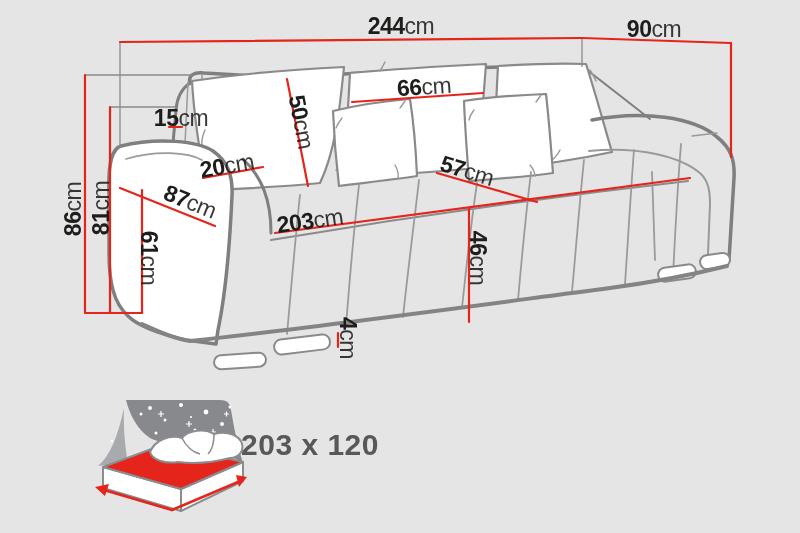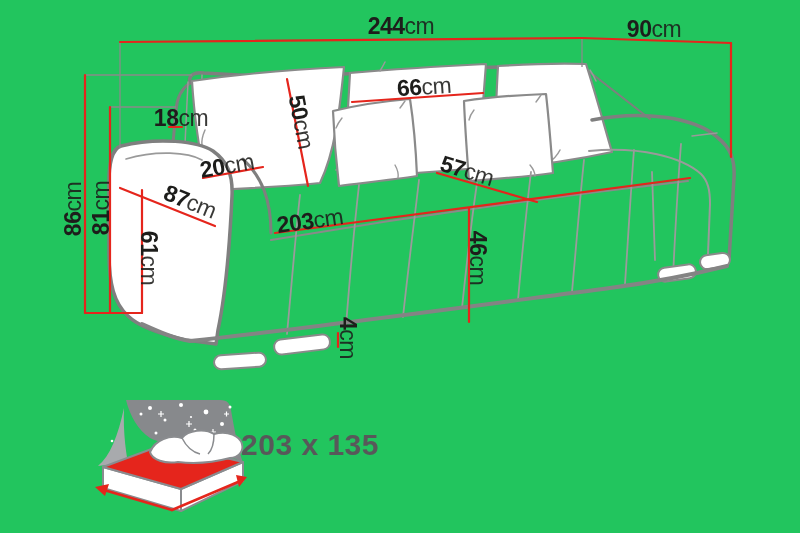--- a/index.html
+++ b/index.html
@@ -1,17 +1,17 @@
 <!DOCTYPE html>
 <html><head>
 <meta charset="utf-8">
 <style>
   html,body{margin:0;padding:0;background:#fff;}
   #stage{
-    position:relative;width:800px;height:533px;background:#22c55e;overflow:hidden;
+    position:relative;width:800px;height:533px;background:#e5e5e5;overflow:hidden;
     font-family:"Liberation Sans",sans-serif;
   }
   #drawing{position:absolute;left:0;top:0;}
   .dim{
     position:absolute;white-space:nowrap;color:#1d1d1b;font-size:23px;line-height:1;
     transform:translate(-50%,-50%);
   }
   .dim b{font-weight:700;letter-spacing:-0.5px;}
   .dim .u{font-weight:400;opacity:.88;letter-spacing:-0.5px;}
   .bedsize{
@@ -174,21 +174,21 @@
   <div class="dim" style="left:654px;top:29px;text-align:right;">
     <b>90</b><span class="u">cm</span>
   </div>
   <div class="dim" style="left:73px;top:209px;transform:translate(-50%,-50%) rotate(-90deg);">
     <b>86</b><span class="u">cm</span>
   </div>
   <div class="dim" style="left:101px;top:208px;transform:translate(-50%,-50%) rotate(-90deg);">
     <b>81</b><span class="u">cm</span>
   </div>
   <div class="dim" style="left:181px;top:118px;">
-    <b>18</b><span class="u">cm</span>
+    <b>15</b><span class="u">cm</span>
   </div>
   <div class="dim" style="left:301px;top:122px;transform:translate(-50%,-50%) rotate(79deg);">
     <b>50</b><span class="u">cm</span>
   </div>
   <div class="dim" style="left:424px;top:87px;transform:translate(-50%,-50%) rotate(-4deg);">
     <b>66</b><span class="u">cm</span>
   </div>
   <div class="dim" style="left:227px;top:166px;transform:translate(-50%,-50%) rotate(-10deg);">
     <b>20</b><span class="u">cm</span>
   </div>
@@ -204,15 +204,15 @@
   <div class="dim" style="left:467px;top:171px;transform:translate(-50%,-50%) rotate(17deg);">
     <b>57</b><span class="u">cm</span>
   </div>
   <div class="dim" style="left:477px;top:258px;transform:translate(-50%,-50%) rotate(90deg);">
     <b>46</b><span class="u">cm</span>
   </div>
   <div class="dim" style="left:347px;top:338px;transform:translate(-50%,-50%) rotate(90deg);">
     <b>4</b><span class="u">cm</span>
   </div>
 
-  <div class="bedsize" style="left:310px;top:445px;">203 x 135</div>
+  <div class="bedsize" style="left:310px;top:445px;">203 x 120</div>
 
 </div>
 
 </body></html>

